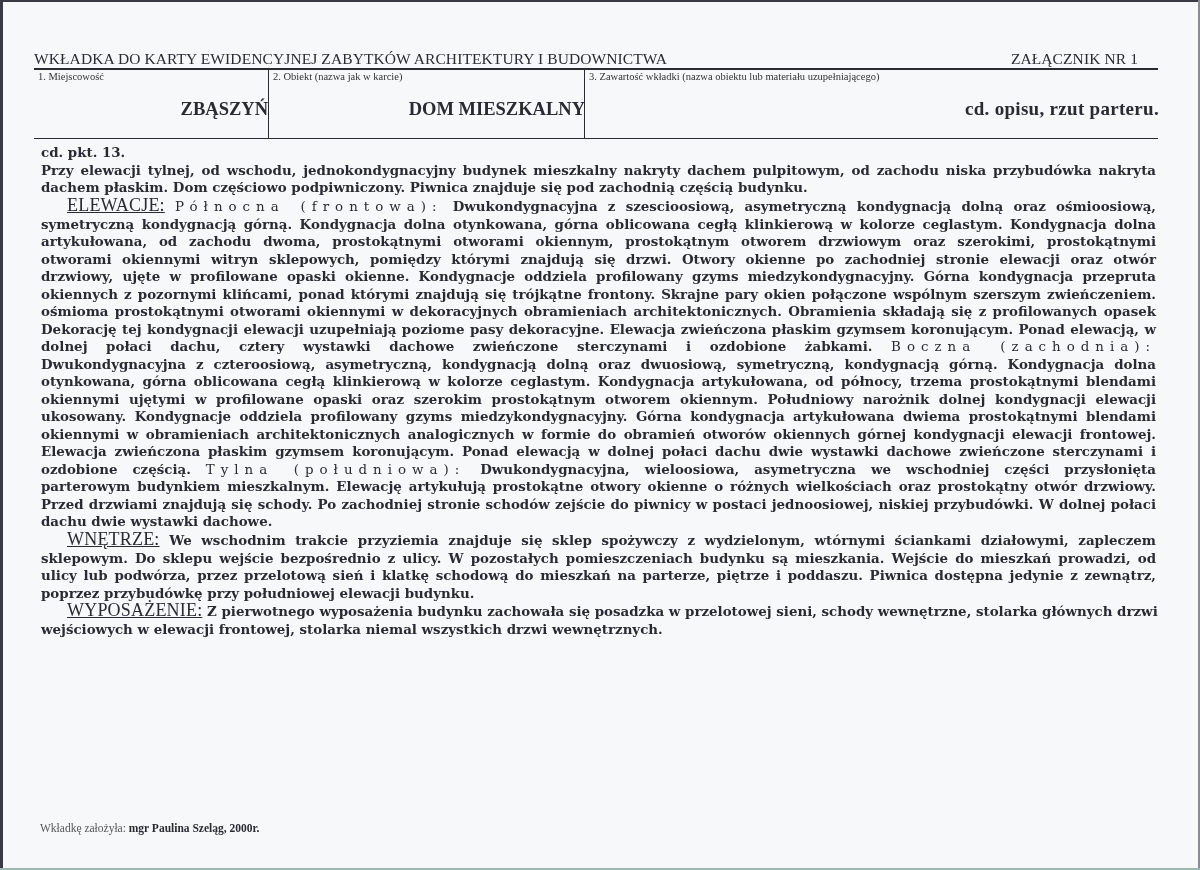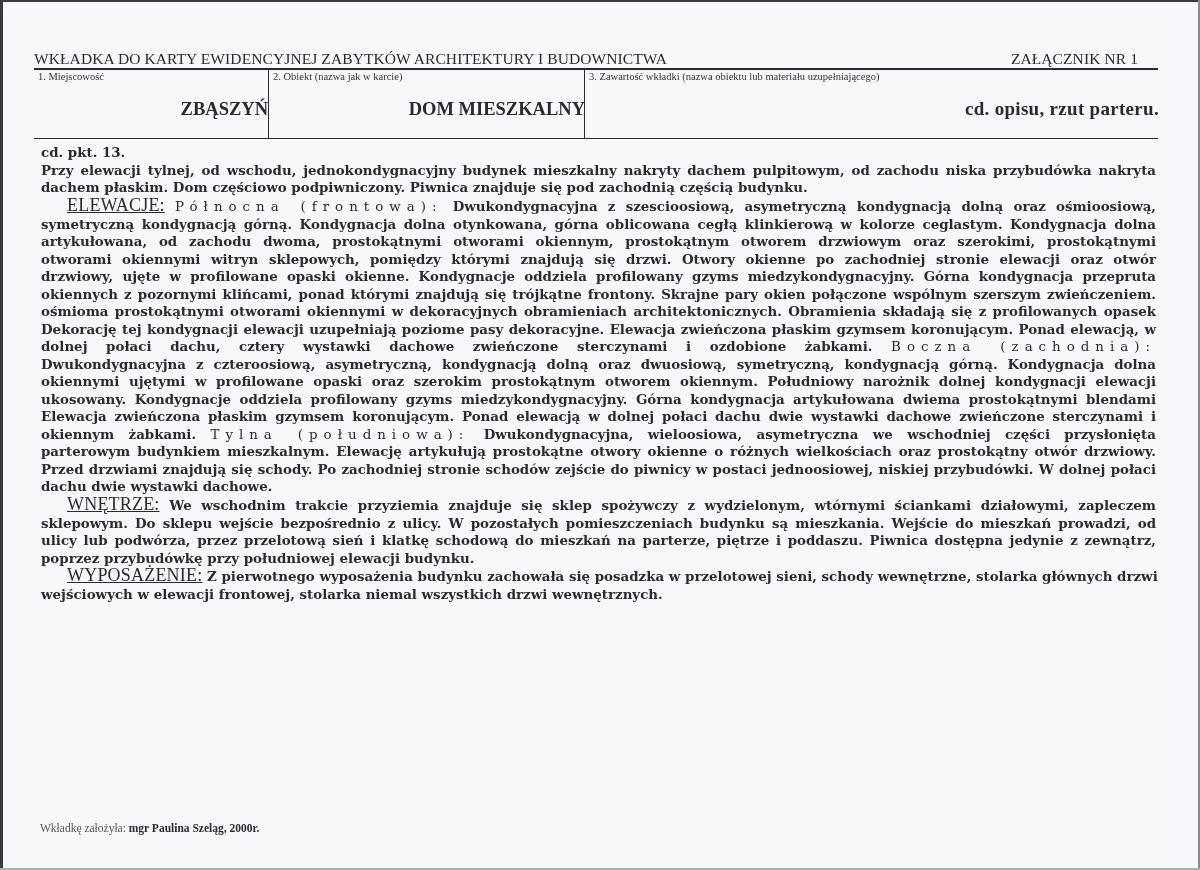--- a/index.html
+++ b/index.html
@@ -115,25 +115,27 @@
   <span class="line">otworami okiennymi witryn sklepowych, pomiędzy którymi znajdują się drzwi. Otwory okienne po zachodniej stronie elewacji oraz otwór</span>
   <span class="line">drzwiowy, ujęte w profilowane opaski okienne. Kondygnacje oddziela profilowany gzyms miedzykondygnacyjny. Górna kondygnacja przepruta</span>
   <span class="line">okiennych z pozornymi klińcami, ponad którymi znajdują się trójkątne frontony. Skrajne pary okien połączone wspólnym szerszym zwieńczeniem.</span>
   <span class="line">ośmioma prostokątnymi otworami okiennymi w dekoracyjnych obramieniach architektonicznych. Obramienia składają się z profilowanych opasek</span>
   <span class="line">Dekorację tej kondygnacji elewacji uzupełniają poziome pasy dekoracyjne. Elewacja zwieńczona płaskim gzymsem koronującym. Ponad elewacją, w</span>
   <span class="line">
     <span>dolnej połaci dachu, cztery wystawki dachowe zwieńczone sterczynami i ozdobione żabkami.</span>
     <span class="spaced">Boczna (zachodnia):</span>
   </span>
   <span class="line">Dwukondygnacyjna z czteroosiową, asymetryczną, kondygnacją dolną oraz dwuosiową, symetryczną, kondygnacją górną. Kondygnacja dolna</span>
+  <span class="line">otynkowana, górna oblicowana cegłą klinkierową w kolorze ceglastym. Kondygnacja artykułowana, od północy, trzema prostokątnymi blendami</span>
   <span class="line">okiennymi ujętymi w profilowane opaski oraz szerokim prostokątnym otworem okiennym. Południowy narożnik dolnej kondygnacji elewacji</span>
   <span class="line">ukosowany. Kondygnacje oddziela profilowany gzyms miedzykondygnacyjny. Górna kondygnacja artykułowana dwiema prostokątnymi blendami</span>
+  <span class="line">okiennymi w obramieniach architektonicznych analogicznych w formie do obramień otworów okiennych górnej kondygnacji elewacji frontowej.</span>
   <span class="line">Elewacja zwieńczona płaskim gzymsem koronującym. Ponad elewacją w dolnej połaci dachu dwie wystawki dachowe zwieńczone sterczynami i</span>
   <span class="line">
-    <span>okiennym żabkami.</span>
+    <span>ozdobione częścią.</span>
     <span class="spaced">Tylna (południowa):</span>
     <span>Dwukondygnacyjna, wieloosiowa, asymetryczna we wschodniej części przysłonięta</span>
   </span>
   <span class="line">parterowym budynkiem mieszkalnym. Elewację artykułują prostokątne otwory okienne o różnych wielkościach oraz prostokątny otwór drzwiowy.</span>
   <span class="line">Przed drzwiami znajdują się schody. Po zachodniej stronie schodów zejście do piwnicy w postaci jednoosiowej, niskiej przybudówki. W dolnej połaci</span>
   <span class="line last">dachu dwie wystawki dachowe.</span>
 
   <span class="line" style="height:19px;">
     <span class="heading">WNĘTRZE:</span>
     <span>We wschodnim trakcie przyziemia znajduje się sklep spożywczy z wydzielonym, wtórnymi ściankami działowymi, zapleczem</span>

